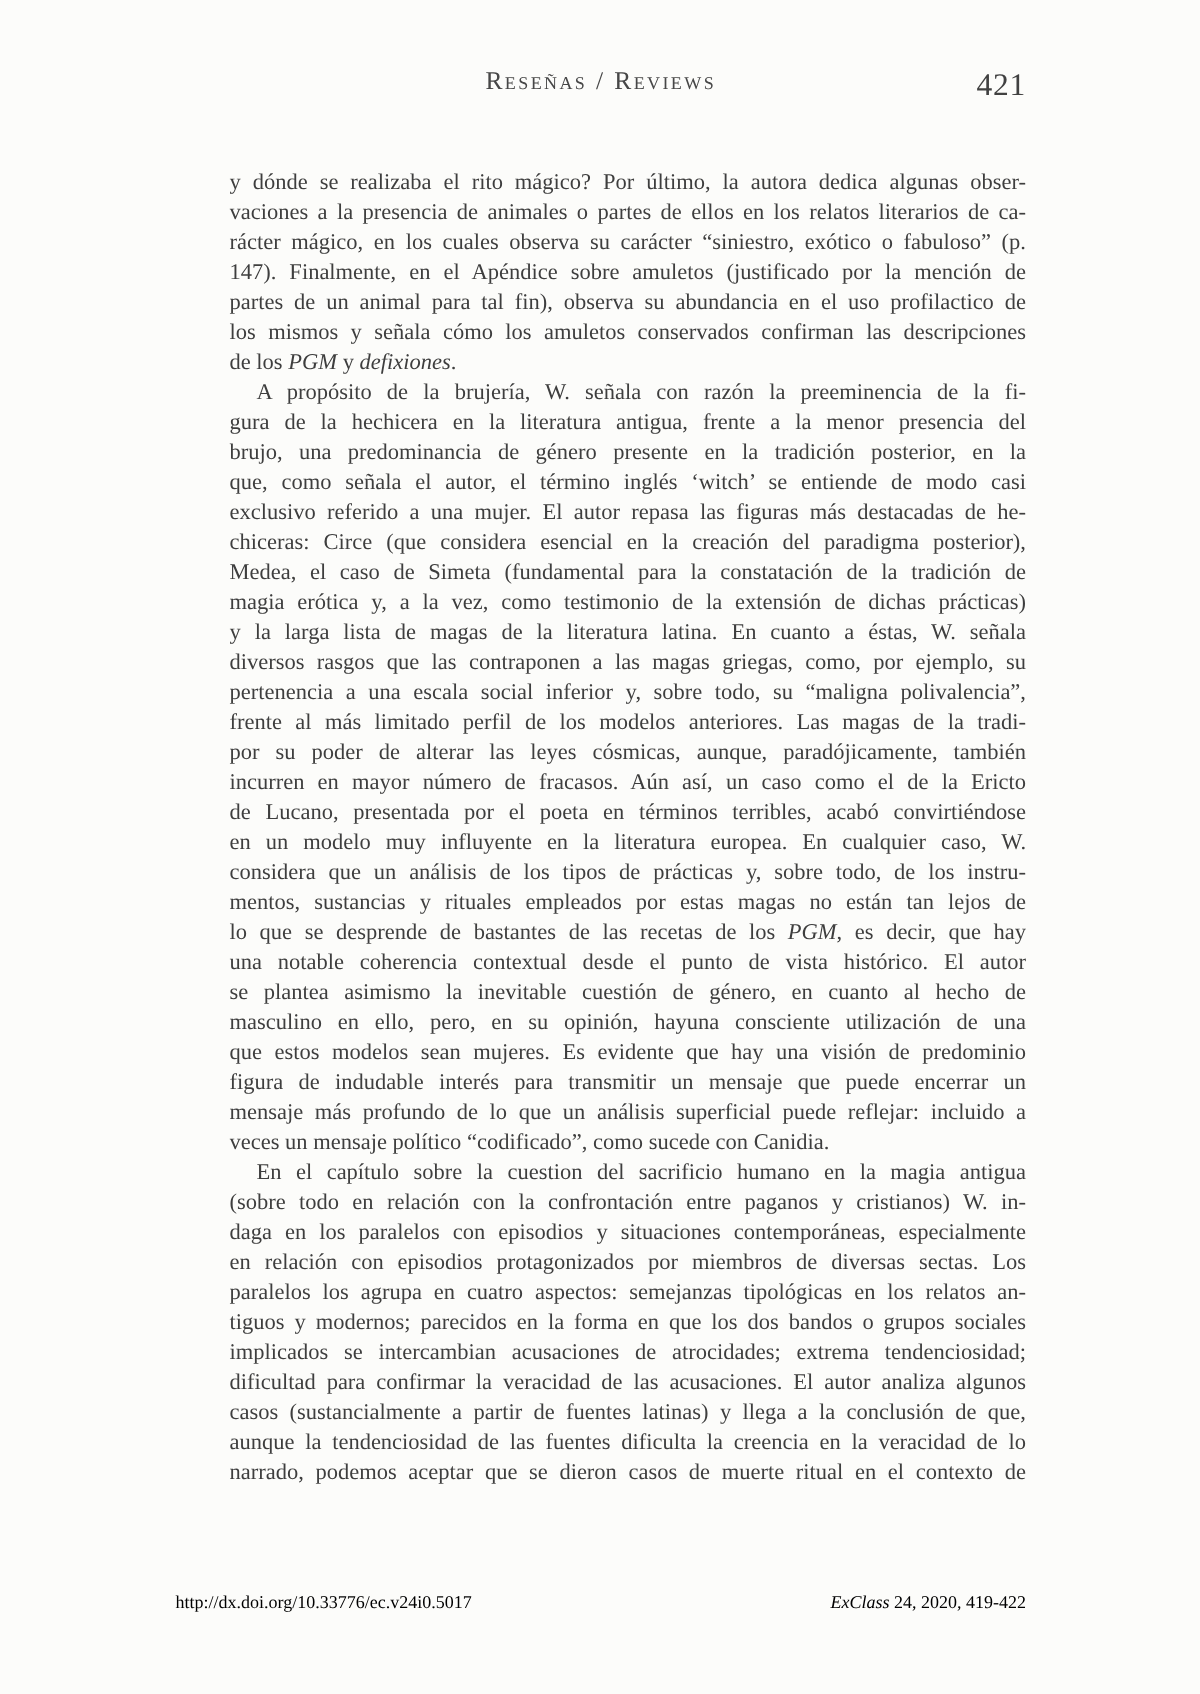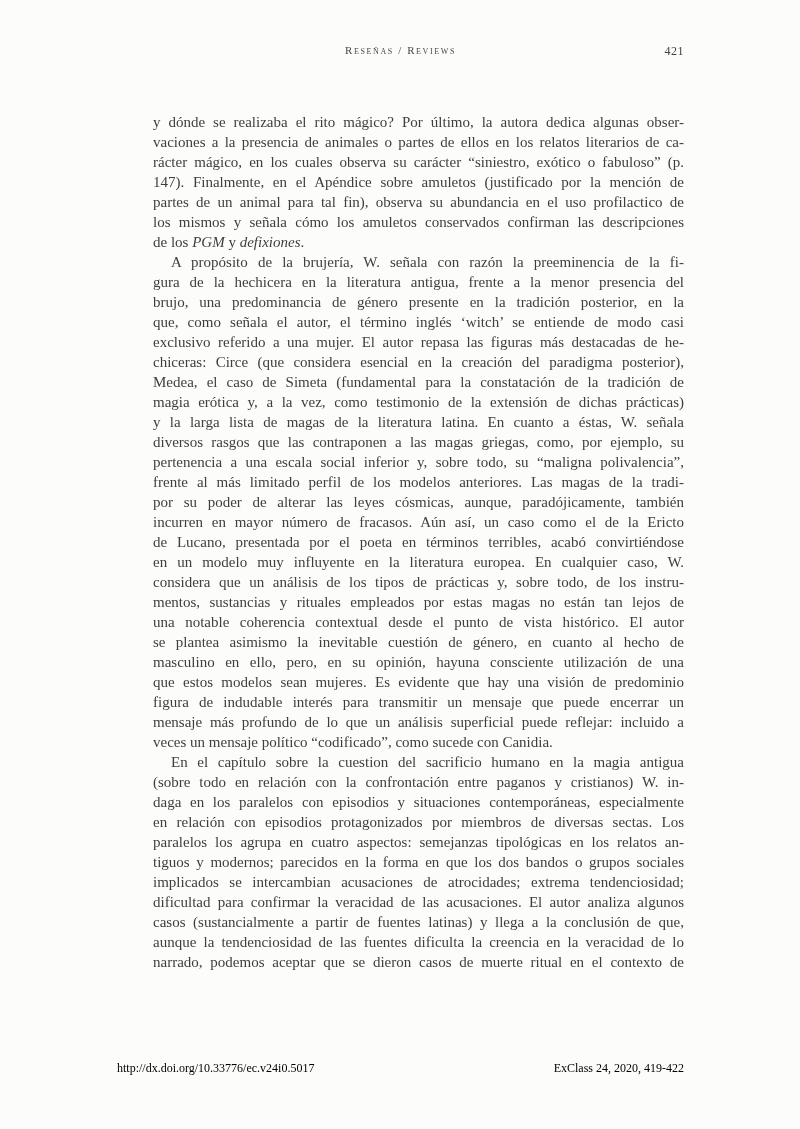--- a/index.html
+++ b/index.html
@@ -16,26 +16,26 @@
     background: #fcfcfa;
   }
   
   .header {
     position: absolute; top: 44px; left: 117px; width: 567px; height: 22px;
   }
   .running-head {
     display: block; text-align: center;
     font-variant: small-caps;
     letter-spacing: 1.6px;
-    font-size: 11px;
+    font-size: 17px;
     color: #474747;
   }
   .page-number {
     position: absolute; right: 0; top: 0;
-    font-size: 12px; color: #414141;
+    font-size: 21px; color: #414141;
     letter-spacing: 0.5px;
   }
   
   .body-block {
     position: absolute; top: 112px; left: 117px; width: 567px;
     font-size: 15px; line-height: 20px;
     color: #3e3e3e;
   }
   .para { margin: 0; }
   .line {
@@ -47,21 +47,21 @@
   }
   .line.short { text-align-last: left; }
   .line.indent { text-indent: 18px; }
   em { font-style: italic; }
   
   .footer {
     position: absolute; top: 1061px; left: 117px; width: 567px;
     font-size: 12px; color: #000000;
     display: flex; justify-content: space-between; align-items: baseline;
   }
-  .journal-ref .jname { }
+  .journal-ref .jname { font-style: italic; }
 </style>
 </head>
 <body>
 
 <div class="page">
 
   <div class="header">
     <span class="running-head">Reseñas / Reviews</span>
     <span class="page-number">421</span>
   </div>
@@ -89,20 +89,21 @@
           <div class="line">y la larga lista de magas de la literatura latina. En cuanto a éstas, W. señala</div>
           <div class="line">diversos rasgos que las contraponen a las magas griegas, como, por ejemplo, su</div>
           <div class="line">pertenencia a una escala social inferior y, sobre todo, su “maligna polivalencia”,</div>
           <div class="line">frente al más limitado perfil de los modelos anteriores. Las magas de la tradi-</div>
           <div class="line">por su poder de alterar las leyes cósmicas, aunque, paradójicamente, también</div>
           <div class="line">incurren en mayor número de fracasos. Aún así, un caso como el de la Ericto</div>
           <div class="line">de Lucano, presentada por el poeta en términos terribles, acabó convirtiéndose</div>
           <div class="line">en un modelo muy influyente en la literatura europea. En cualquier caso, W.</div>
           <div class="line">considera que un análisis de los tipos de prácticas y, sobre todo, de los instru-</div>
           <div class="line">mentos, sustancias y rituales empleados por estas magas no están tan lejos de</div>
+          <div class="line">lo que se desprende de bastantes de las recetas de los <em>PGM</em>, es decir, que hay</div>
           <div class="line">una notable coherencia contextual desde el punto de vista histórico. El autor</div>
           <div class="line">se plantea asimismo la inevitable cuestión de género, en cuanto al hecho de</div>
           <div class="line">masculino en ello, pero, en su opinión, hayuna consciente utilización de una</div>
           <div class="line">que estos modelos sean mujeres. Es evidente que hay una visión de predominio</div>
           <div class="line">figura de indudable interés para transmitir un mensaje que puede encerrar un</div>
           <div class="line">mensaje más profundo de lo que un análisis superficial puede reflejar: incluido a</div>
           <div class="line short">veces un mensaje político “codificado”, como sucede con Canidia.</div>
         </div>
         <div class="para">
           <div class="line indent">En el capítulo sobre la cuestion del sacrificio humano en la magia antigua</div>

